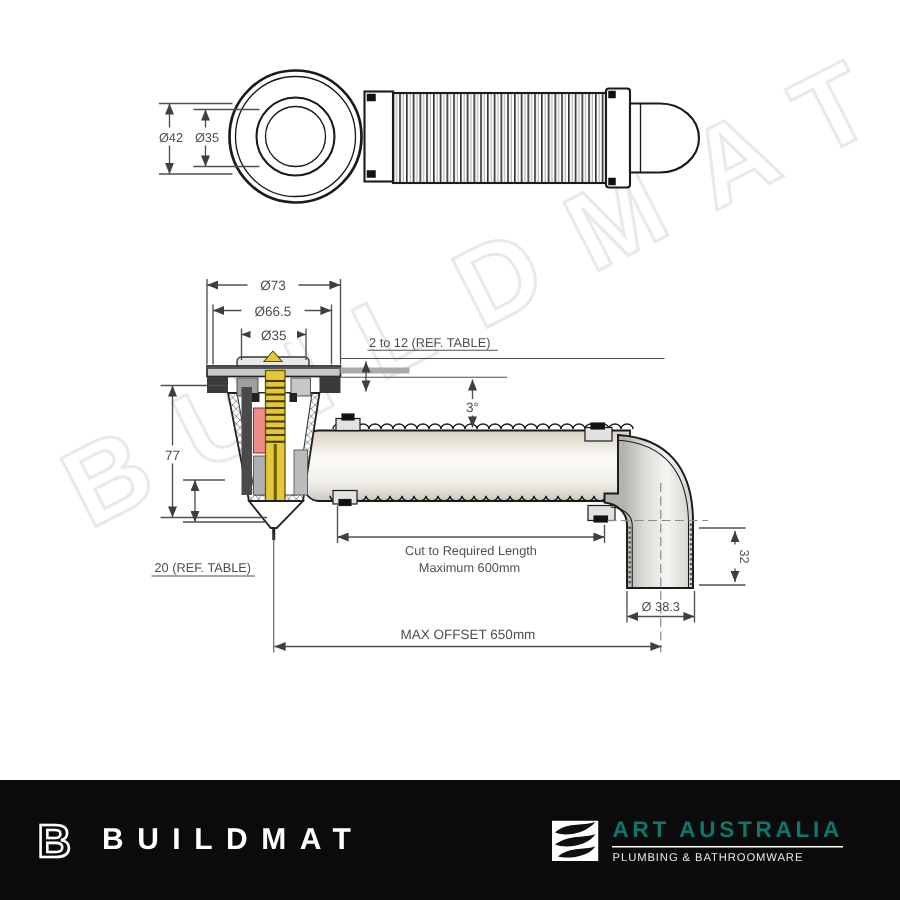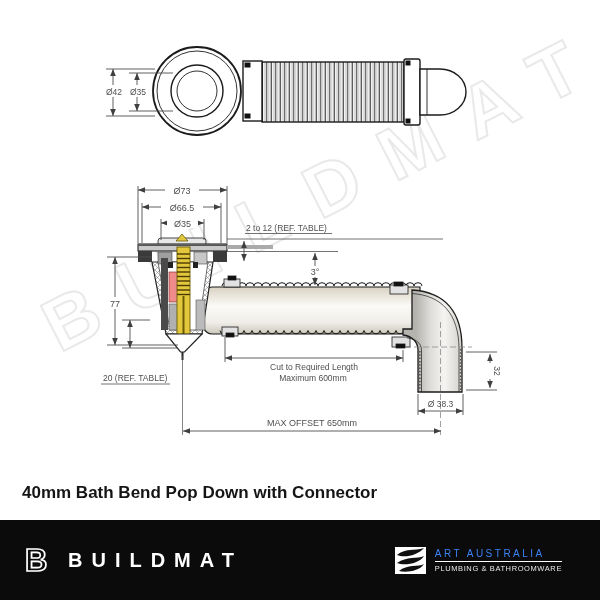--- a/index.html
+++ b/index.html
@@ -12,21 +12,21 @@
   svg.draw{position:absolute;left:0;top:0;z-index:1;}
   .dt{font-size:9px;fill:#4f4f4f;}
   .dts{font-size:8.5px;fill:#4f4f4f;}
   .title{position:absolute;left:22px;top:483px;z-index:2;font-size:17px;font-weight:700;color:#151515;}
   .footer{position:absolute;left:0;top:520px;width:600px;height:80px;background:#0b0b0b;z-index:3;
           display:flex;align-items:center;justify-content:space-between;box-sizing:border-box;padding:0 38px 0 22px;}
   .brandwrap{display:flex;align-items:center;gap:12px;}
   .brandtext{color:#ffffff;font-size:20px;font-weight:700;letter-spacing:9px;}
   .partnerwrap{display:flex;align-items:center;gap:9px;}
   .partnercol{display:flex;flex-direction:column;}
-  .partnername{color:#3b82f6;font-size:10px;font-weight:400;letter-spacing:2.5px;white-space:nowrap;}
+  .partnername{color:#0f766e;font-size:15px;font-weight:700;letter-spacing:2.5px;white-space:nowrap;}
   .partnerdivider{height:1px;background:#ffffff;margin:2px 0 2px 0;width:100%;}
   .partnertag{color:#e8e8e8;font-size:7.5px;letter-spacing:0.6px;white-space:nowrap;}
 </style>
 </head>
 <body>
 
 <div class="canvas">
 
   <div class="watermark">BUILDMAT</div>
 
@@ -217,21 +217,20 @@
       <line x1="463" y1="394" x2="463" y2="415"></line>
       <line x1="418" y1="411" x2="463" y2="411" marker-start="url(#arr)" marker-end="url(#arr)"></line>
       <text x="440.5" y="407" class="dts" text-anchor="middle" stroke="none">Ø 38.3</text>
 
       <line x1="182.5" y1="356" x2="182.5" y2="435" stroke-width="0.7"></line>
       <line x1="183" y1="431" x2="441" y2="431" marker-start="url(#arr)" marker-end="url(#arr)"></line>
       <text x="312" y="426" class="dt" text-anchor="middle" stroke="none">MAX OFFSET 650mm</text>
     </g>
   </svg>
 
-  <div class="title">40mm Bath Bend Pop Down with Connector</div>
 
   <div class="footer">
     <div class="brandwrap">
       <svg width="34" height="36" viewBox="0 0 34 36">
         <text x="3" y="29" font-family="Liberation Sans, sans-serif" font-size="31" font-weight="bold" fill="none" stroke="#ffffff" stroke-width="1.7">B</text>
       </svg>
       <span class="brandtext">BUILDMAT</span>
     </div>
     <div class="partnerwrap">
       <svg width="31" height="27" viewBox="0 0 31 27">

